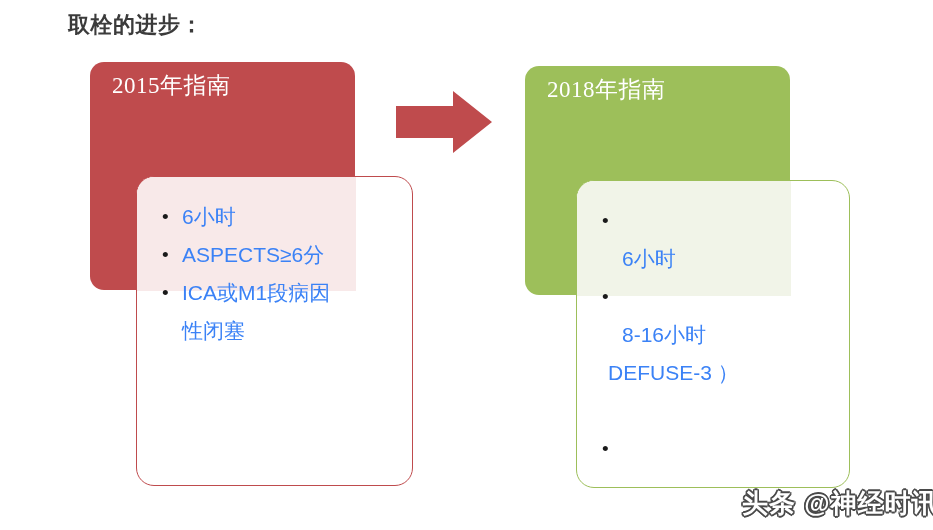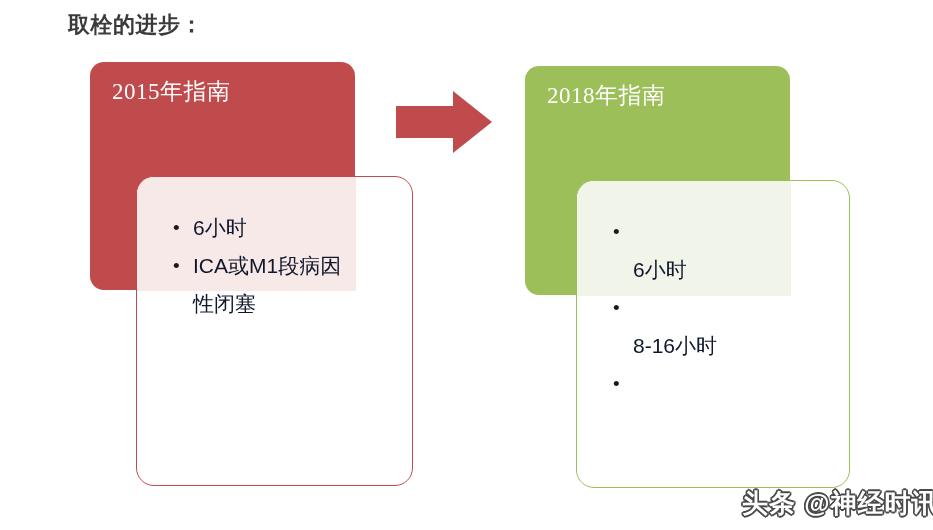--- a/index.html
+++ b/index.html
@@ -51,21 +51,21 @@
   #panel-2018 {
     left: 525px;
     top: 66px;
     width: 265px;
     height: 229px;
     background: #9dbf5a;
   }
   .header-label {
     position: absolute;
     left: 22px;
-    top: 14px;
+    top: 8px;
     color: #ffffff;
     font-family: "Liberation Serif", "DejaVu Serif", serif;
     font-size: 23px;
     letter-spacing: 0.5px;
     white-space: nowrap;
   }
 
   
   .content-card {
     position: absolute;
@@ -107,23 +107,23 @@
     background: #f1f4e8;
   }
 
   
   .bullet-list {
     position: absolute;
     left: 22px;
     top: 20px;
     right: 8px;
     list-style: none;
-    margin: 12px;
+    margin: 1px;
     padding: 0;
-    color: #0f172a;
+    color: #3b82f6;
     font-size: 21px;
     line-height: 38px;
   }
   .bullet-list li {
     position: relative;
     padding-left: 22px;
     white-space: pre-line;
   }
   .bullet-list li::before {
     content: "\2022";
@@ -180,20 +180,21 @@
   <div id="page-title">取栓的进步：</div>
 
   <div class="header-panel" id="panel-2015" style="background: rgb(191, 75, 77);">
     <div class="header-label">2015年指南</div>
   </div>
 
   <div class="content-card" id="card-2015" style="border-color: rgb(191, 75, 77);">
     <div class="overlap-tint" id="tint-2015" style="background: rgb(248, 233, 233);"></div>
     <ul class="bullet-list" id="list-2015">
       <li>6小时</li>
+      <li>ASPECTS≥6分</li>
       <li>ICA或M1段病因
 性闭塞</li>
     </ul>
   </div>
 
   <svg id="arrow-right" viewBox="0 0 96 66">
     <polygon id="arrow-shape" points="0,17 57,17 57,2 96,33 57,64 57,49 0,49" fill="#bf4b4d"></polygon>
   </svg>
 
   <div class="header-panel" id="panel-2018" style="background: rgb(157, 191, 90);">
@@ -201,20 +202,21 @@
   </div>
 
   <div class="content-card" id="card-2018" style="border-color: rgb(157, 191, 90);">
     <div class="overlap-tint" id="tint-2018" style="background: rgb(241, 244, 232);"></div>
     <ul class="bullet-list" id="list-2018">
       <li>
         <span>6小时</span>
       </li>
       <li>
         <span>8-16小时</span>
+        <span class="cont outdent">DEFUSE-3 ）</span>
       </li>
       <li>
         
         
       </li>
     </ul>
   </div>
 
   <div id="watermark">头条 @神经时讯</div>
 

